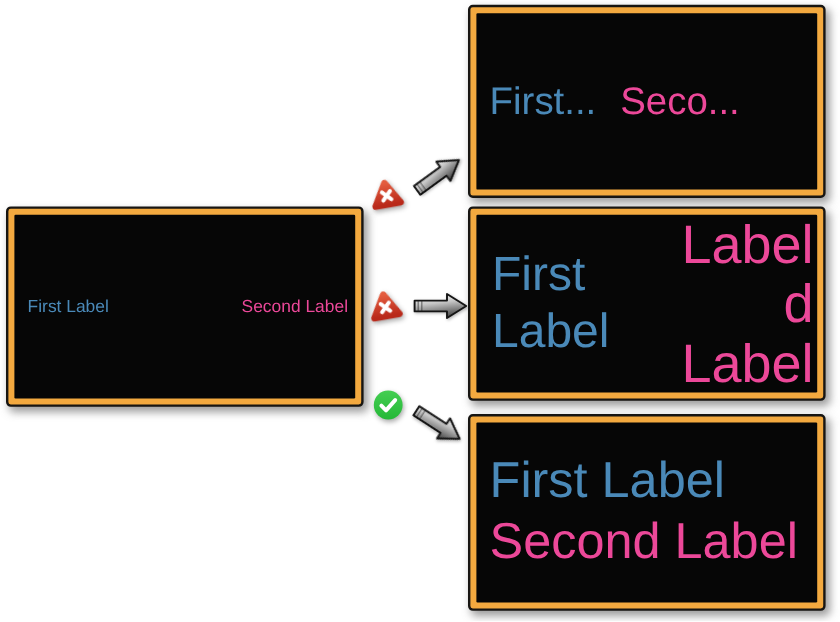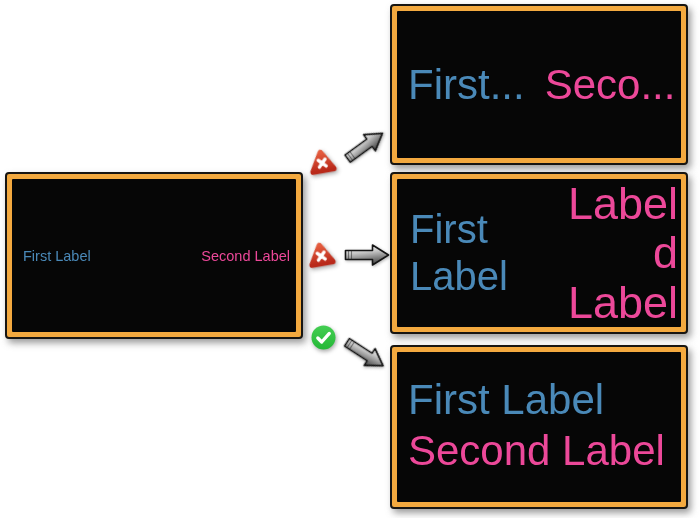--- a/index.html
+++ b/index.html
@@ -16,21 +16,21 @@
   .screen{
     width:100%;height:100%;box-sizing:border-box;background:#060606;
     border-radius:1px;display:flex;overflow:hidden;
   }
   .t-blue{color:#4A89B8;}
   .t-orange{color:#ec4899;}
   
   .source-screen{flex-direction:row;justify-content:space-between;align-items:center;
     padding:0 6px 0 11px;font-size:14.5px;}
   
-  .trunc-screen{align-items:center;padding:0 11px;font-size:42px;white-space:nowrap;}
+  .trunc-screen{align-items:center;padding:0 11px;font-size:32px;white-space:nowrap;}
   .trunc-screen .t-blue{margin-right:20px;}
   
   .wrap-screen{justify-content:space-between;align-items:center;padding:0 3px 0 13px;}
   .wrap-first{font-size:40px;line-height:1.17;text-align:left;}
   .wrap-second{font-size:45px;line-height:1.10;text-align:right;}
   
   .stack-screen{flex-direction:column;justify-content:center;align-items:flex-start;
     padding:0 6px 4px 11px;font-size:42px;line-height:1.22;}
   
   .badge{position:absolute;width:28px;height:28px;}

